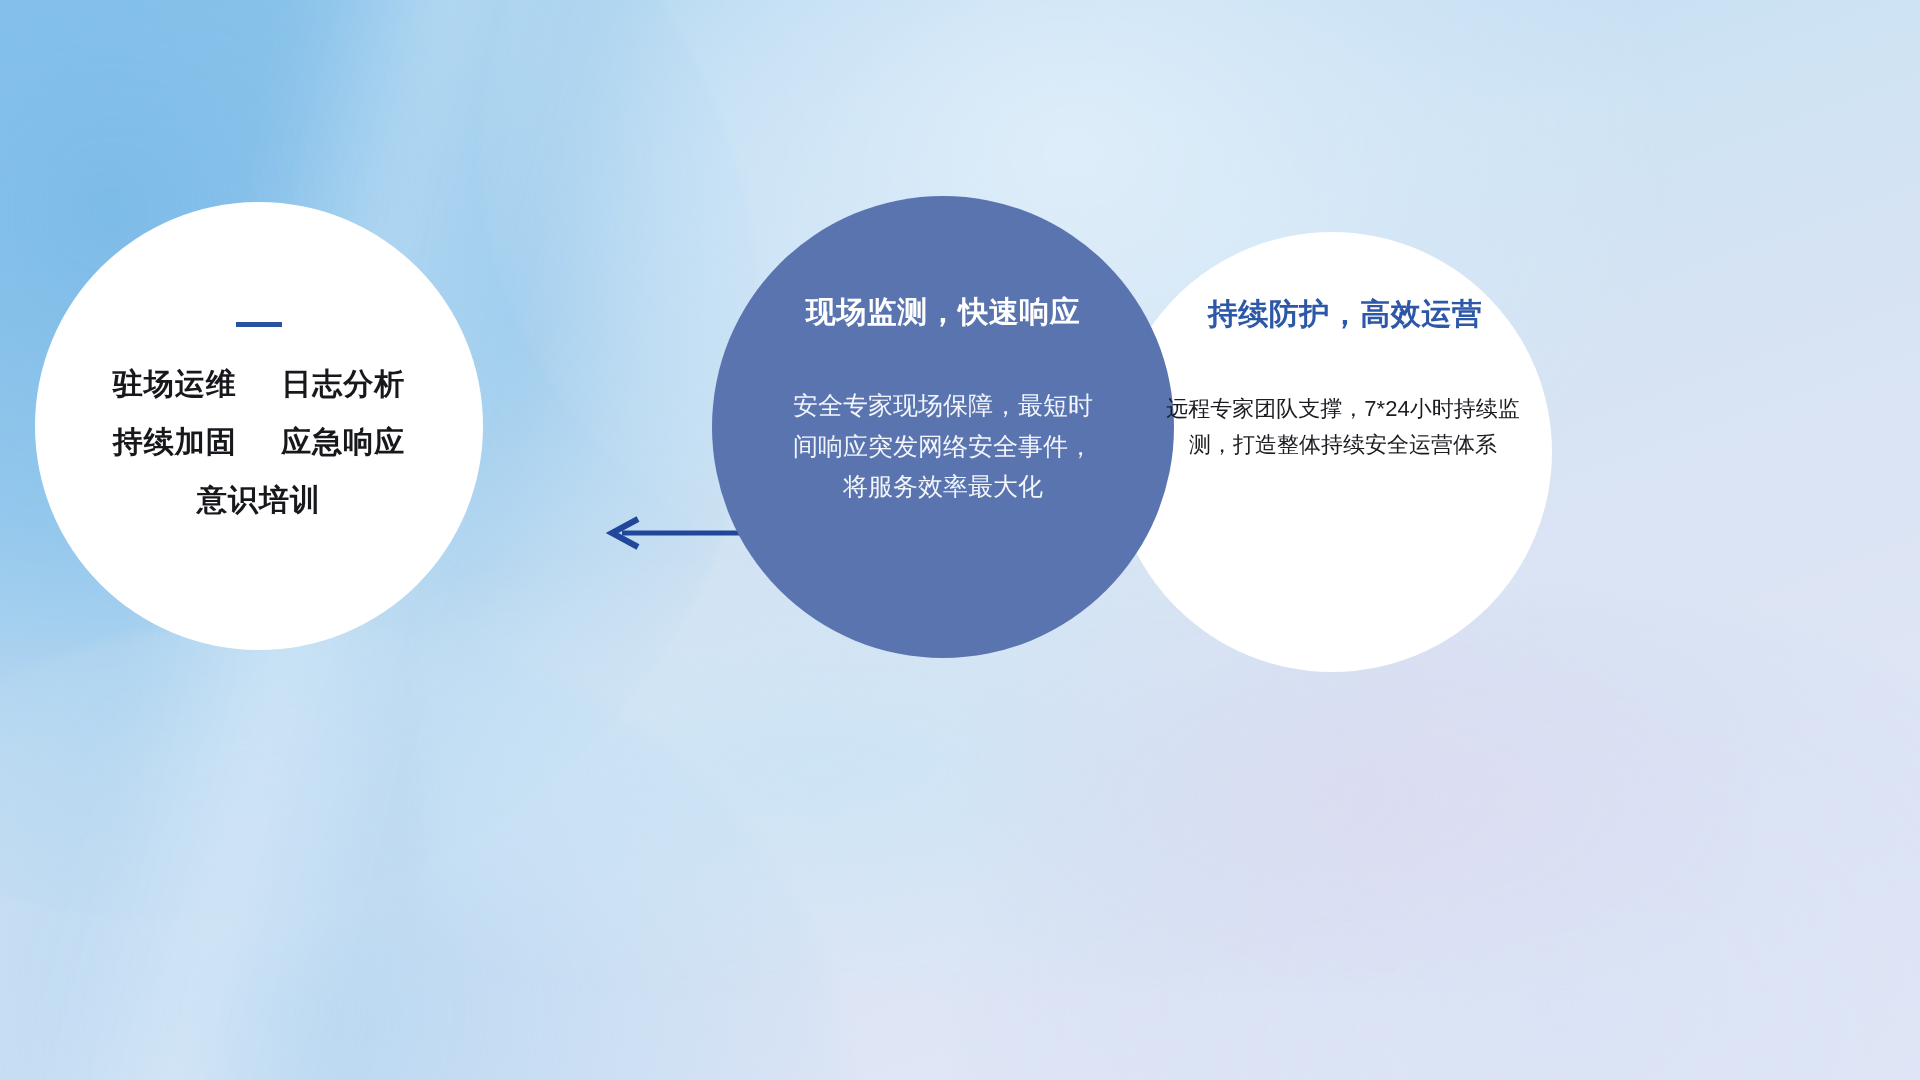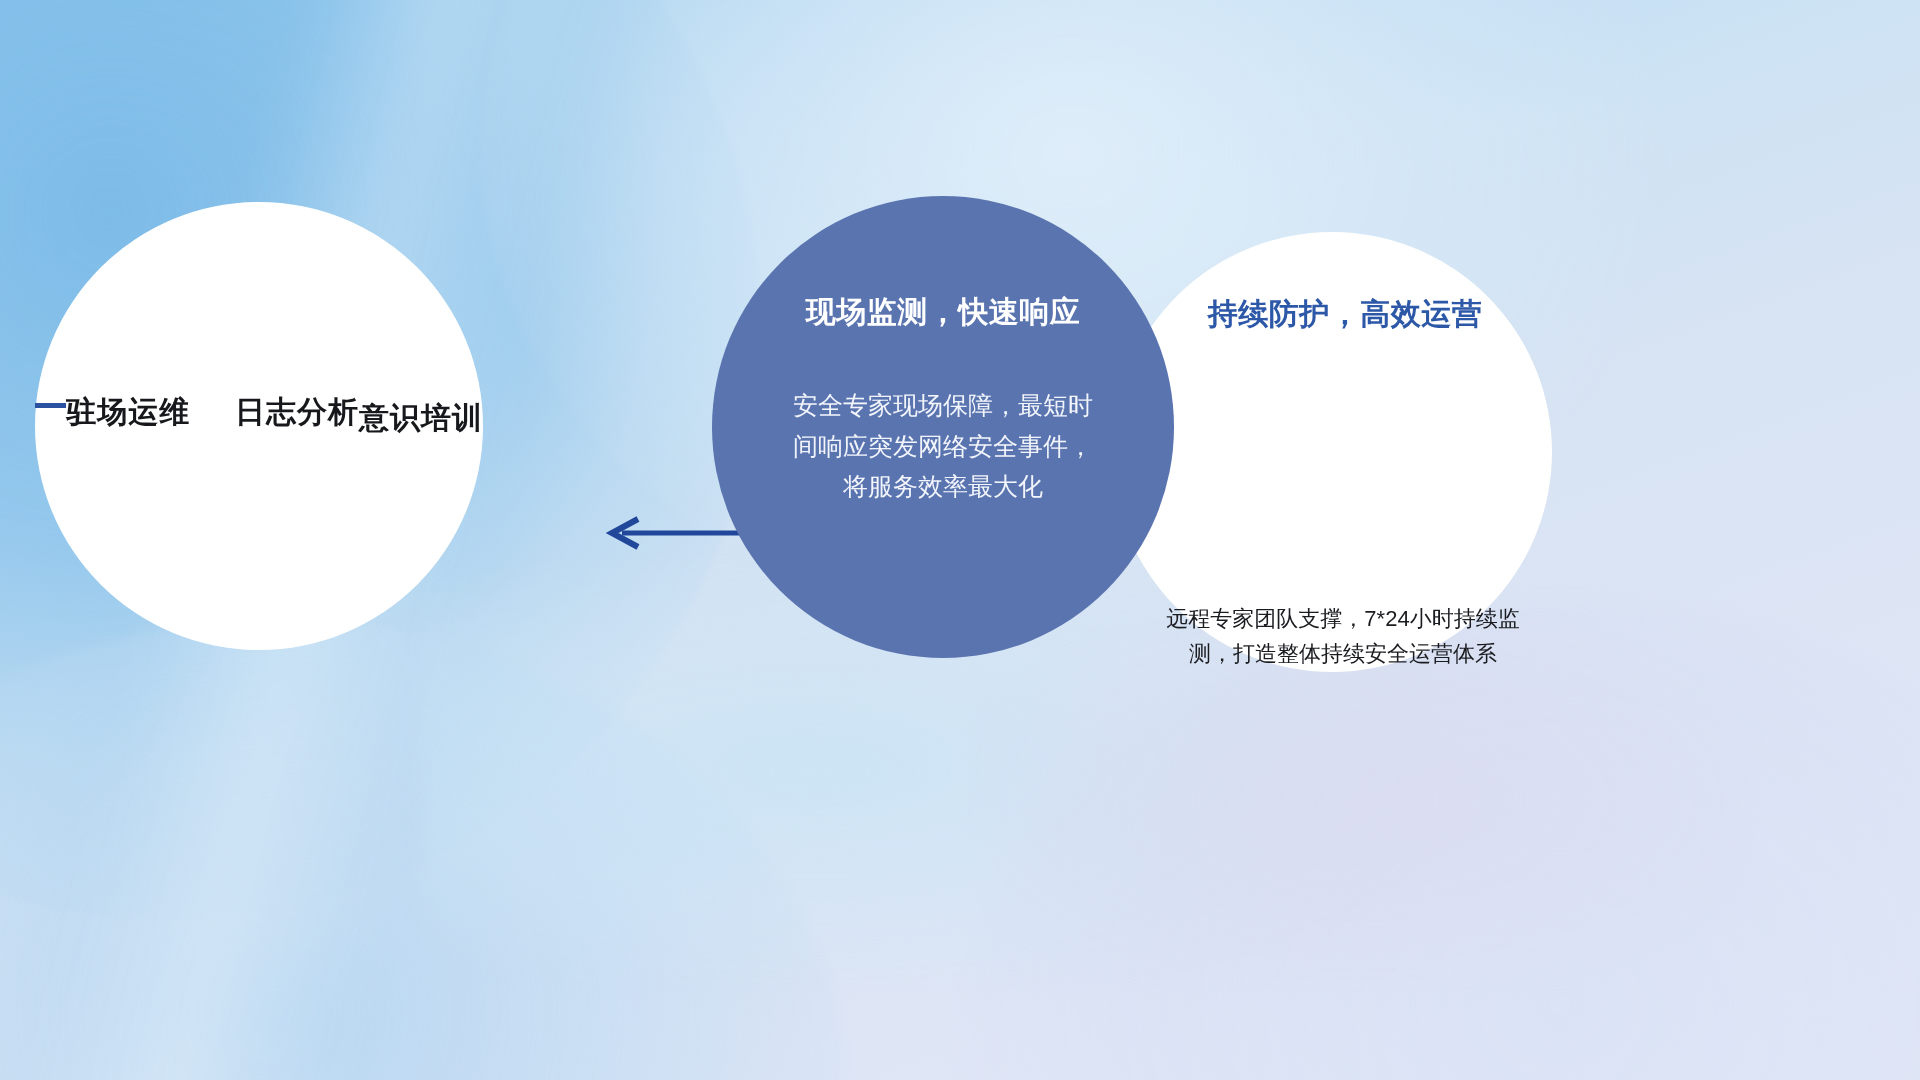--- a/index.html
+++ b/index.html
@@ -134,23 +134,23 @@
     box-sizing: border-box;
   }
 
   #circle-left {
     left: 35px;
     top: 202px;
     width: 448px;
     height: 448px;
     background: #ffffff;
     display: flex;
-    flex-direction: row;
+    flex-direction: column;
     align-items: center;
-    justify-content: flex-start;
+    justify-content: center;
   }
   #circle-left .divider {
     width: 46px;
     height: 5px;
     background: #2a52a0;
     margin-bottom: 42px;
   }
   #circle-left .keyword-line {
     color: #17181c;
     font-weight: bold;
@@ -207,21 +207,21 @@
   }
   #circle-right-content {
     position: absolute;
     left: 1112px;
     top: 232px;
     width: 440px;
     height: 440px;
     display: flex;
     flex-direction: column;
     align-items: center;
-    justify-content: space-between;
+    justify-content: flex-start;
     padding-top: 62px;
     box-sizing: border-box;
     z-index: 4;
     pointer-events: none;
   }
   #circle-right-content .card-title {
     color: #2d58a8;
     font-weight: bold;
     font-size: 30px;
     letter-spacing: 0.5px;
@@ -269,20 +269,25 @@
 
   <div class="circle" id="circle-left">
     <div class="divider"></div>
 
     <div class="keyword-line">
       <span>驻场运维</span>
       <span class="kw-gap"></span>
       <span>日志分析</span>
     </div>
 
+    <div class="keyword-line">
+      <span>持续加固</span>
+      <span class="kw-gap"></span>
+      <span>应急响应</span>
+    </div>
 
     <div class="keyword-line">
       <span>意识培训</span>
     </div>
   </div>
 
   <div class="circle" id="circle-right"></div>
 
   <div class="circle" id="circle-mid">
     <div class="card-title">现场监测，快速响应</div>

